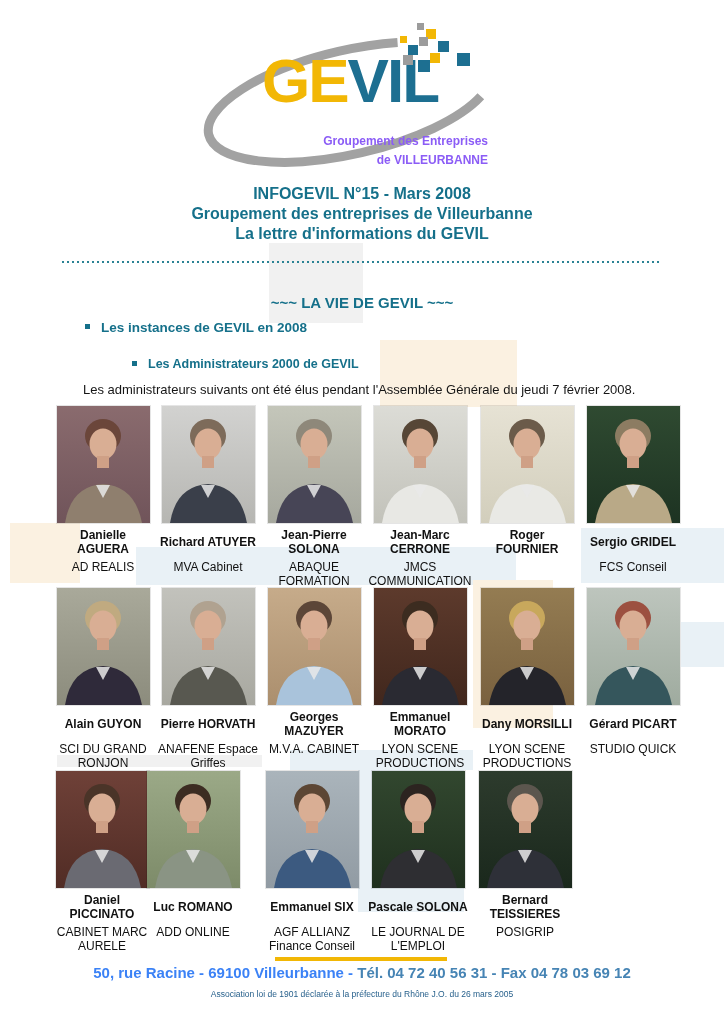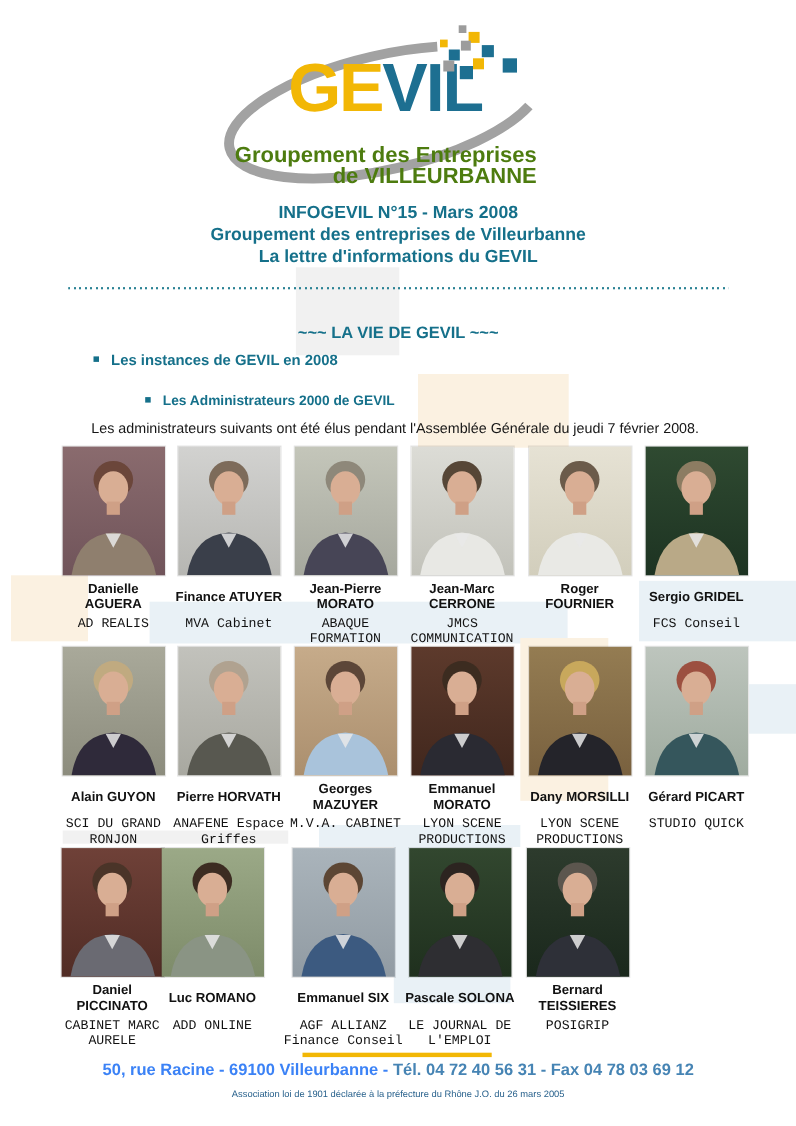--- a/index.html
+++ b/index.html
@@ -13,21 +13,21 @@
   .wm-blue{background:#e9f1f6;}
 
   
   #logo{position:absolute;left:200px;top:20px;width:330px;height:158px;z-index:2;}
   #logo svg.swoosh{position:absolute;left:0;top:0;}
   #wordmark{position:absolute;left:62px;top:30px;font-size:62px;font-weight:bold;
             letter-spacing:-2px;line-height:62px;white-space:nowrap;}
   #wordmark .ge{color:#f2b705;}
   #wordmark .vil{color:#1d6f91;}
   #logo-sub{position:absolute;left:0;top:112px;width:288px;text-align:right;
-            color:#4d7c0f;font-weight:bold;line-height:19px;font-size:20px;}
+            color:#8b5cf6;font-weight:bold;line-height:19px;font-size:12px;}
   .sq{position:absolute;z-index:3;}
   .sq-y{background:#f2b705;} .sq-t{background:#1d6f91;} .sq-g{background:#9c9c9c;}
 
   
   #title-block{position:absolute;left:0;top:184px;width:724px;text-align:center;
                color:#15708a;font-weight:bold;font-size:16px;line-height:20px;z-index:2;}
   #dotted-rule{position:absolute;left:62px;top:261px;width:600px;height:2px;z-index:2;
      background:repeating-linear-gradient(90deg,#2a8294 0 2px,transparent 2px 5px);}
   #section-heading{position:absolute;left:0;top:294px;width:724px;text-align:center;
                color:#15708a;font-weight:bold;font-size:15px;z-index:2;}
@@ -39,21 +39,21 @@
   #intro-text{position:absolute;left:83px;top:382px;width:560px;z-index:2;
               color:#161616;font-size:13px;}
 
   
   .cell{position:absolute;width:112px;text-align:center;z-index:2;}
   .photo{position:relative;width:93px;height:117px;margin:0 auto;
          box-shadow:0 0 0 1px rgba(0,0,0,0.10);overflow:hidden;}
   .photo svg{position:absolute;left:0;top:0;}
   .pname{margin-top:5px;min-height:28px;display:flex;align-items:center;justify-content:center;
          font-weight:bold;font-size:12px;line-height:14px;color:#111;white-space:pre-line;}
-  .pcompany{margin-top:4px;font-size:12px;line-height:14px;color:#111;white-space:pre-line;font-family:Liberation Mono, monospace;}
+  .pcompany{margin-top:4px;font-size:12px;line-height:14px;color:#111;white-space:pre-line;}
 
   
   #footer-line{position:absolute;left:275px;top:957px;width:172px;height:4px;background:#f2b705;z-index:2;}
   #footer-address{position:absolute;left:0;top:964px;width:724px;text-align:center;
                   font-size:15px;font-weight:bold;z-index:2;}
   #footer-address .main{color:#3b82f6;}
   #footer-address .contact{color:#4684b4;}
   #footer-legal{position:absolute;left:0;top:989px;width:724px;text-align:center;
                 font-size:8.5px;color:#28618c;z-index:2;}
 </style>
@@ -129,35 +129,35 @@
       <div class="cell" style="left: 152px; top: 406px;">
         <div class="photo" style="background:linear-gradient(180deg,#d2d2d0,#b6b6b2)">
           <svg width="93" height="117" viewBox="0 0 93 117">
             <ellipse cx="46" cy="30" rx="18" ry="17" fill="#7d6b5a"></ellipse>
             <ellipse cx="46" cy="38" rx="13.5" ry="15.5" fill="#d9ae94"></ellipse>
             <rect x="40" y="50" width="12" height="12" fill="#cfa086"></rect>
             <path d="M8,117 Q14,80 46,78 Q78,80 85,117 Z" fill="#3a3f4a"></path>
             <path d="M39,79 L46,92 L53,79 Z" fill="#e9e9e9" opacity="0.85"></path>
           </svg>
         </div>
-        <div class="pname">Finance ATUYER</div>
+        <div class="pname">Richard ATUYER</div>
         <div class="pcompany">MVA Cabinet</div>
       </div>
       <div class="cell" style="left: 258px; top: 406px;">
         <div class="photo" style="background:linear-gradient(180deg,#c4c6ba,#a6a89e)">
           <svg width="93" height="117" viewBox="0 0 93 117">
             <ellipse cx="46" cy="30" rx="18" ry="17" fill="#8e887a"></ellipse>
             <ellipse cx="46" cy="38" rx="13.5" ry="15.5" fill="#d9ae94"></ellipse>
             <rect x="40" y="50" width="12" height="12" fill="#cfa086"></rect>
             <path d="M8,117 Q14,80 46,78 Q78,80 85,117 Z" fill="#474556"></path>
             <path d="M39,79 L46,92 L53,79 Z" fill="#e9e9e9" opacity="0.85"></path>
           </svg>
         </div>
         <div class="pname">Jean-Pierre
-MORATO</div>
+SOLONA</div>
         <div class="pcompany">ABAQUE
 FORMATION</div>
       </div>
       <div class="cell" style="left: 364px; top: 406px;">
         <div class="photo" style="background:linear-gradient(180deg,#dcdcd6,#c2c2ba)">
           <svg width="93" height="117" viewBox="0 0 93 117">
             <ellipse cx="46" cy="30" rx="18" ry="17" fill="#564636"></ellipse>
             <ellipse cx="46" cy="38" rx="13.5" ry="15.5" fill="#d9ae94"></ellipse>
             <rect x="40" y="50" width="12" height="12" fill="#cfa086"></rect>
             <path d="M8,117 Q14,80 46,78 Q78,80 85,117 Z" fill="#e8e8e4"></path>

